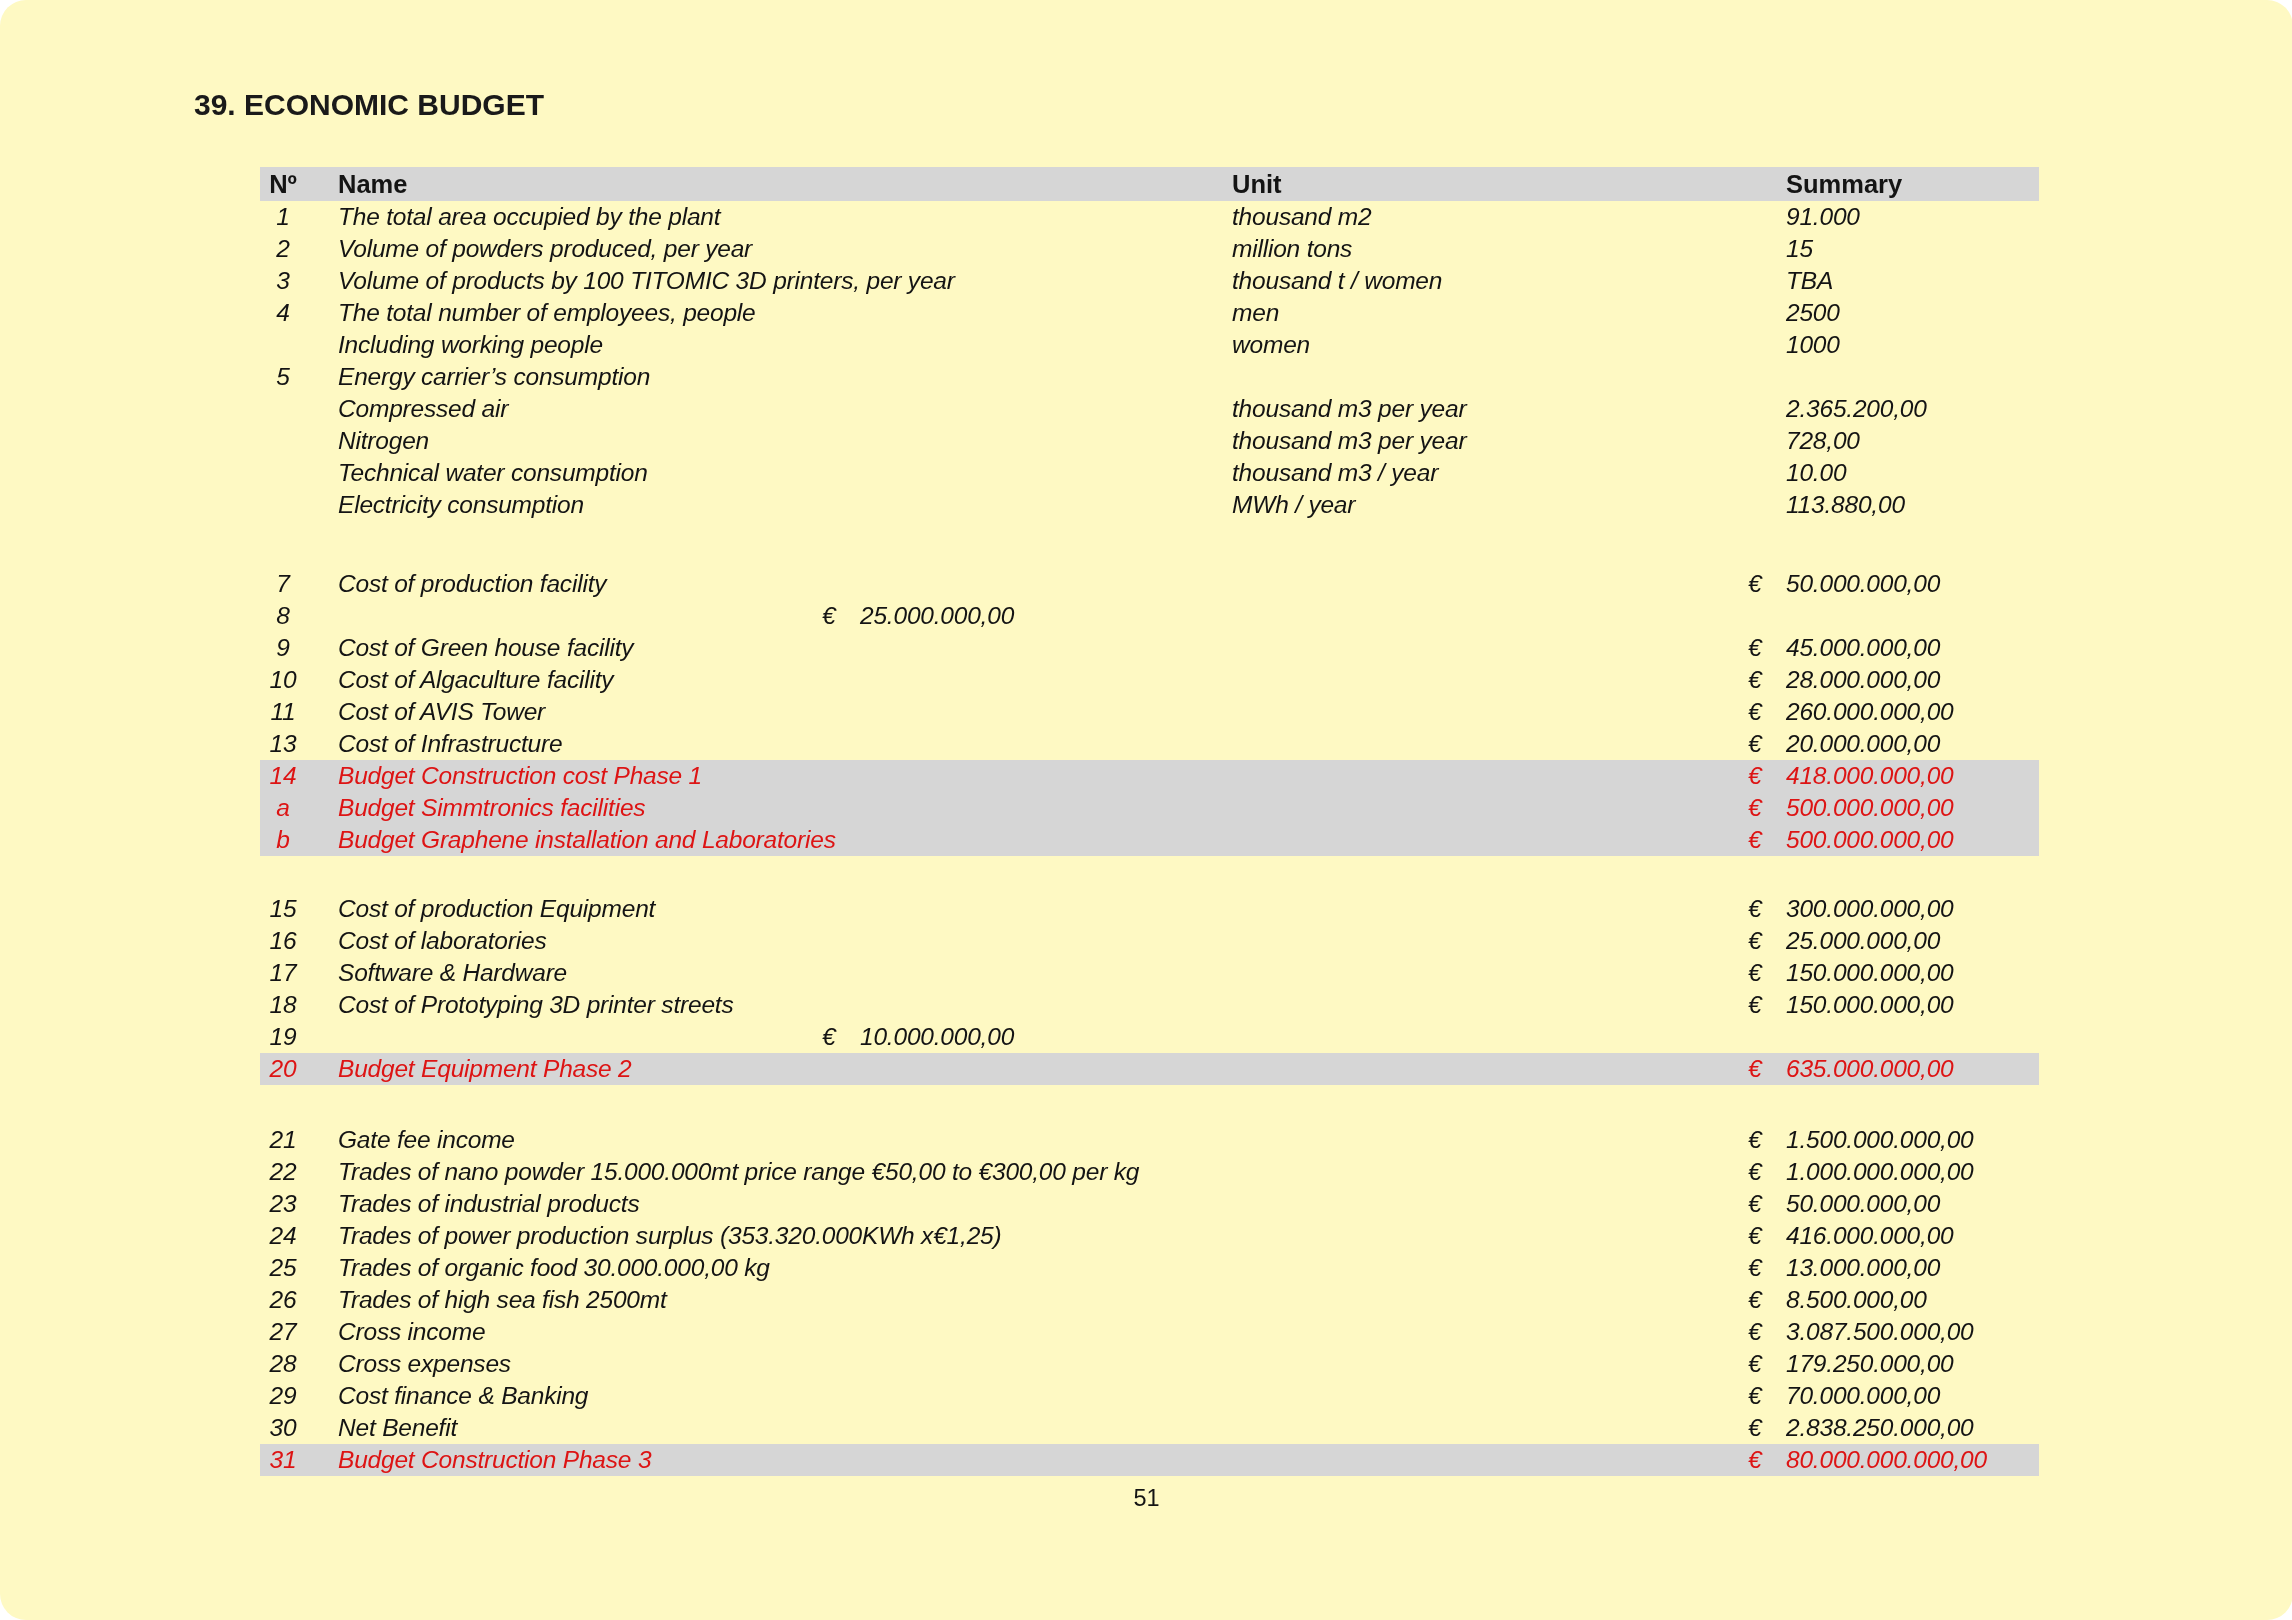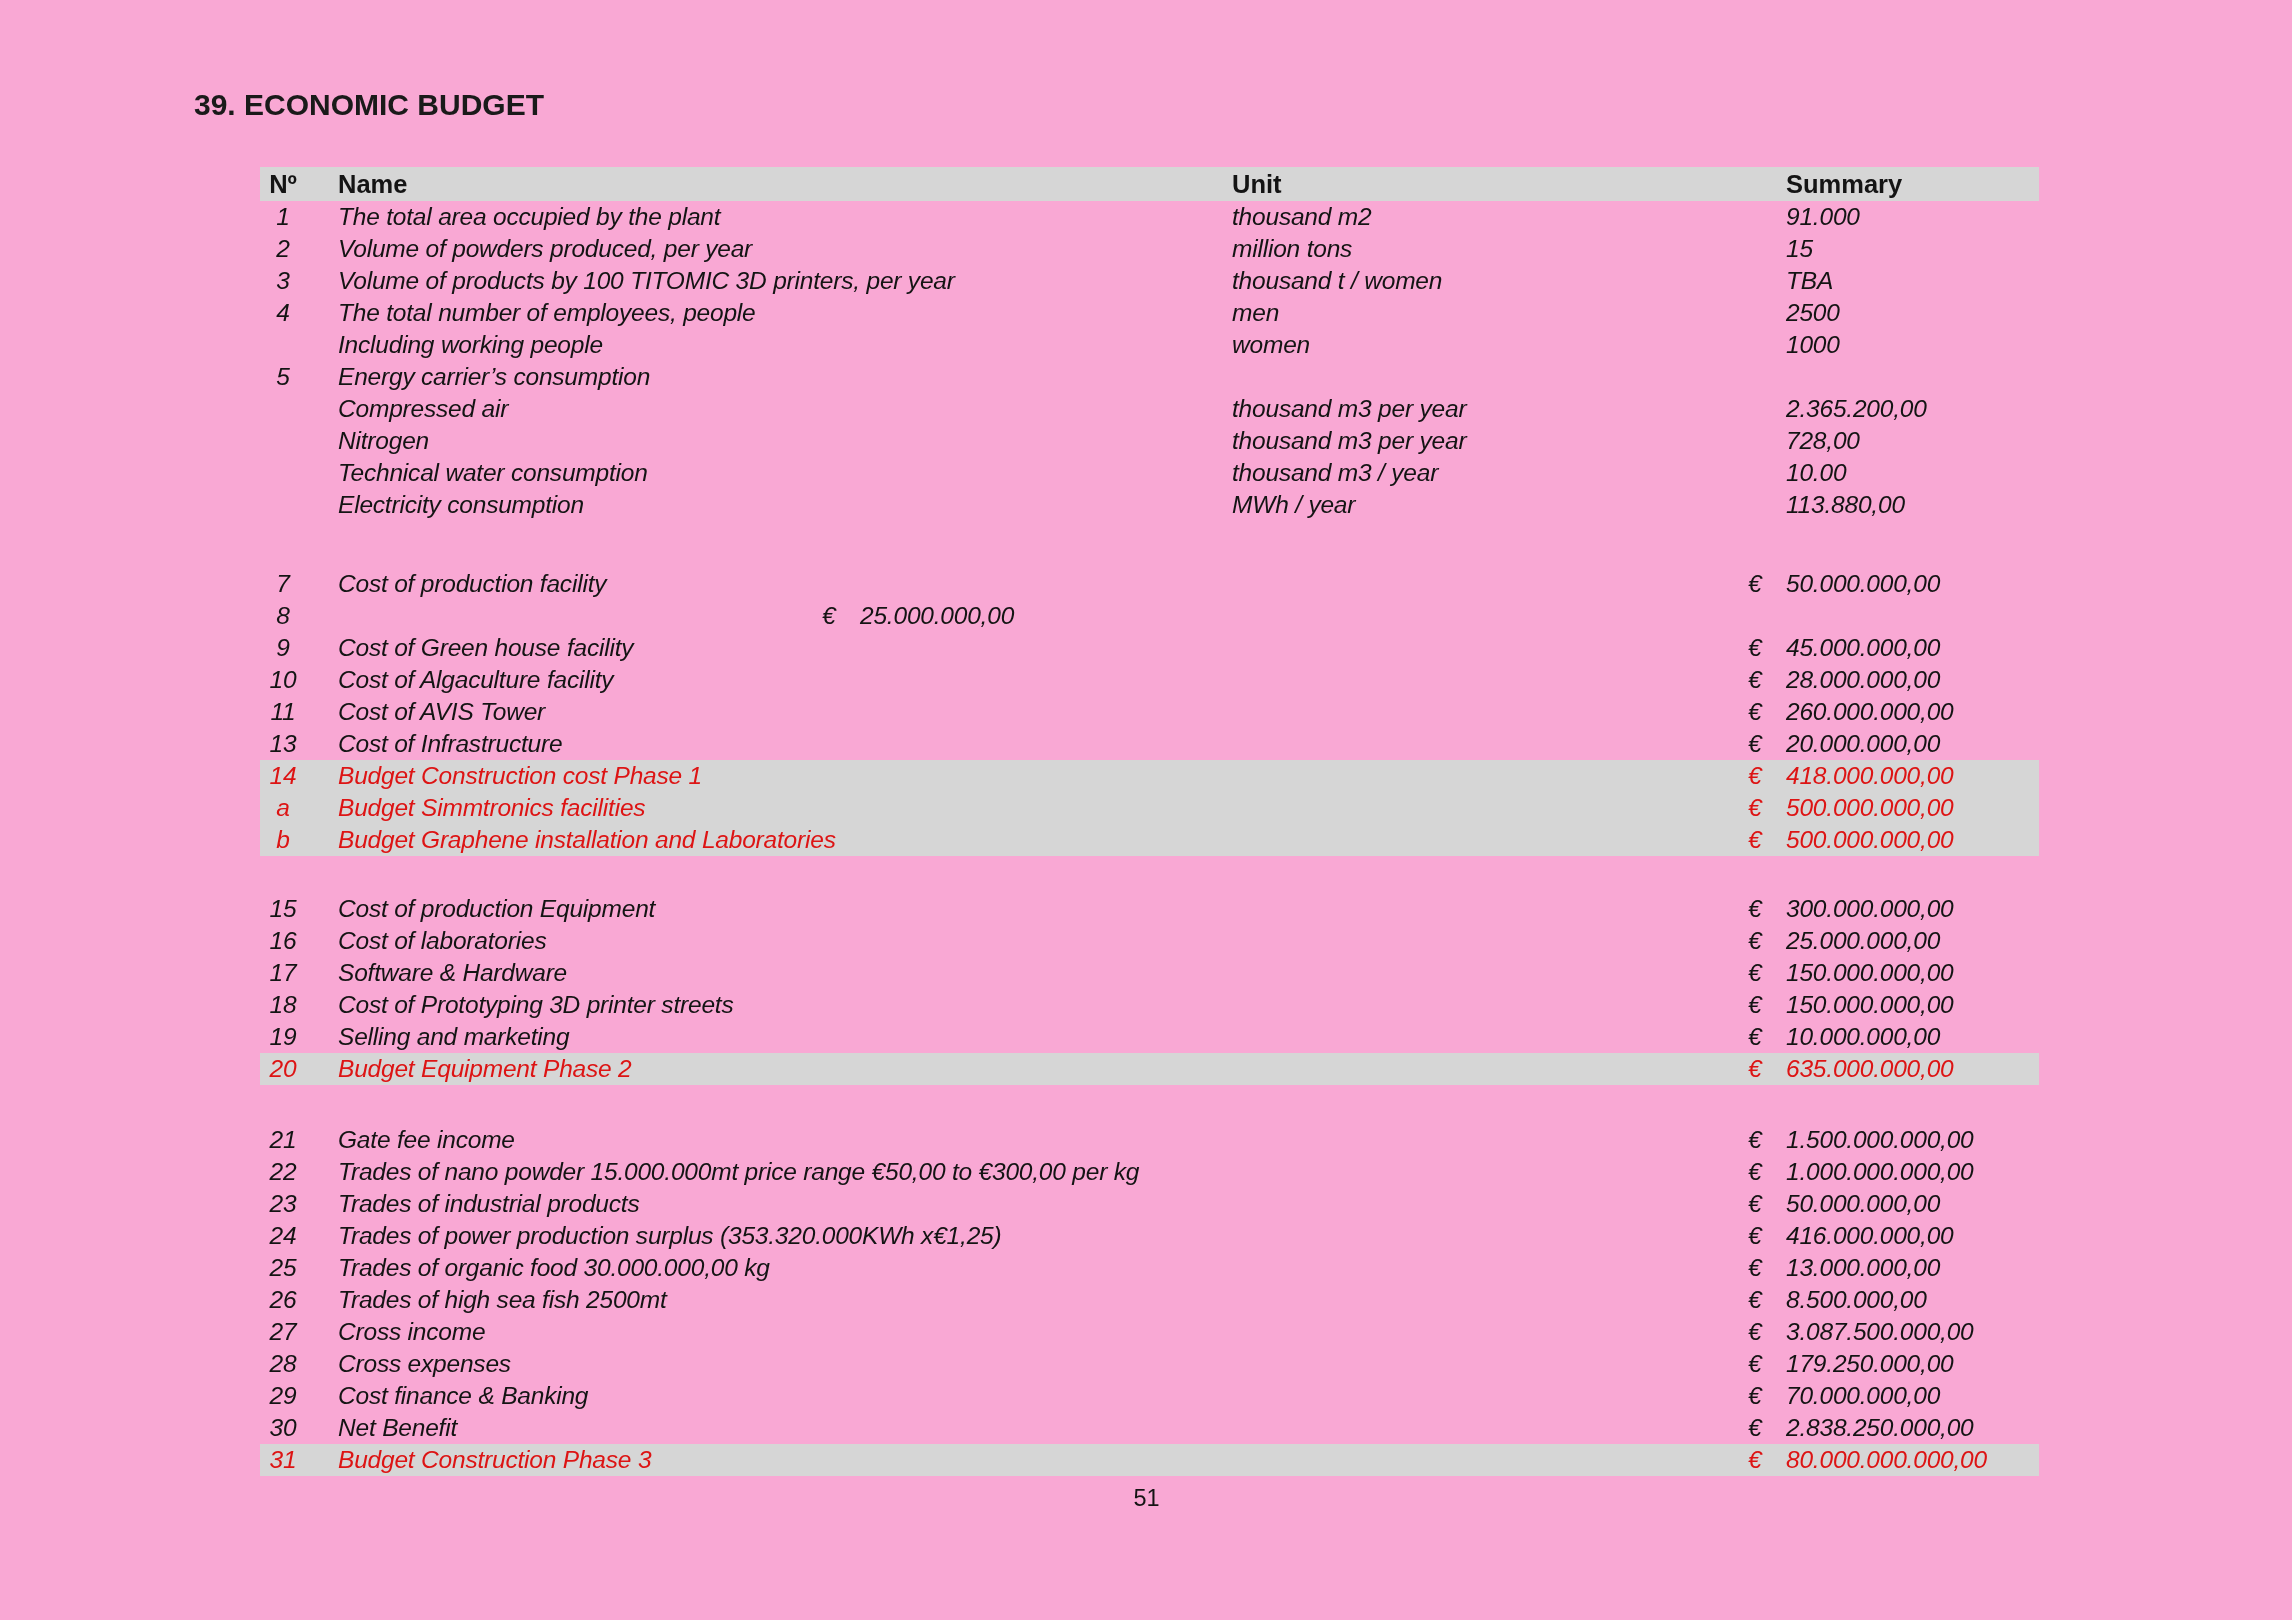--- a/index.html
+++ b/index.html
@@ -1,20 +1,20 @@
 <!DOCTYPE html>
 <html><head>
 <meta charset="utf-8">
 <style>
   html,body { margin:0; padding:0; }
   body {
     width:2293px; height:1620px; background:#ffffff;
     font-family:"Liberation Sans", sans-serif; color:#141414;
   }
-  .page { position:relative; width:2293px; height:1620px; overflow:hidden; background:#f9a8d4; }
+  .page { position:relative; width:2293px; height:1620px; overflow:hidden; background:#fef9c3;border-radius:26px; }
 
   .title {
     position:absolute; left:194px; top:88px;
     font-size:30px; font-weight:bold; color:#1a1a1a;
     font-family:"Liberation Sans", sans-serif;
   }
 
   .table { position:absolute; left:260px; top:167px; width:1779px; }
 
   .row {
@@ -214,21 +214,20 @@
     </div>
         <div class="row">
       <div class="cell num">18</div>
       <div class="cell name">Cost of Prototyping 3D printer streets</div>
       <div class="cell unit"></div>
       <div class="cell eur">€</div>
       <div class="cell value">150.000.000,00</div>
     </div>
         <div class="row">
       <div class="cell num">19</div>
-      <div class="cell name">Selling and marketing</div>
       <div class="cell unit"></div>
       <div class="cell eur">€</div>
       <div class="cell value">10.000.000,00</div>
     </div>
         <div class="row hl">
       <div class="cell num">20</div>
       <div class="cell name">Budget Equipment Phase 2</div>
       <div class="cell unit"></div>
       <div class="cell eur">€</div>
       <div class="cell value">635.000.000,00</div>

